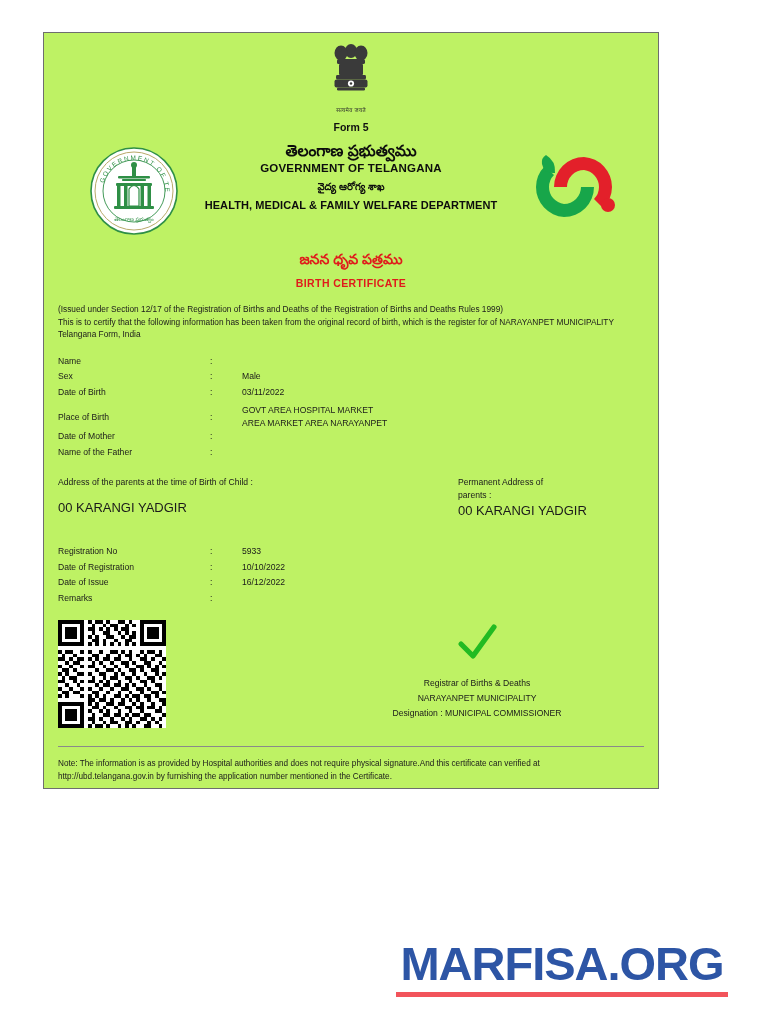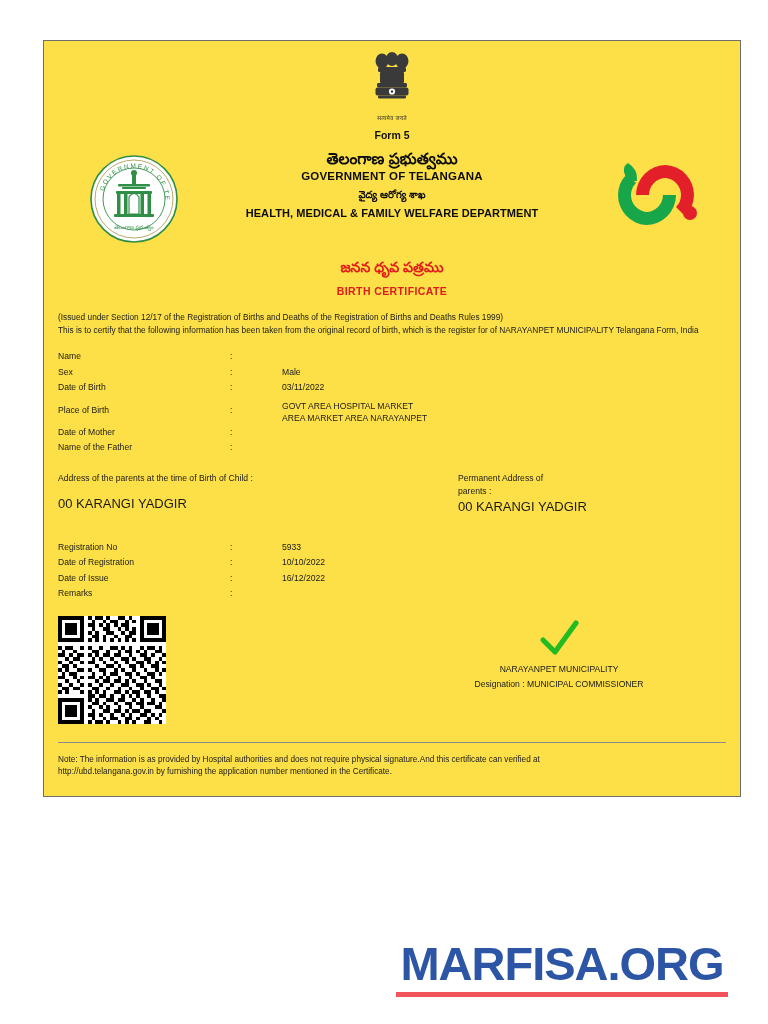--- a/index.html
+++ b/index.html
@@ -10,25 +10,25 @@
     background: #ffffff;
     font-family: "Liberation Sans", sans-serif;
     position: relative;
     overflow: hidden;
   }
 
   
   #certificate {
     position: absolute;
     left: 43px;
-    top: 40px;
-    width: 698px;
+    top: 32px;
+    width: 616px;
     height: 757px;
     border: 1px solid #6e6e6e;
-    background: #fde047;
+    background: #bef264;
   }
 
   
   .emblem-wrap {
     width: 100%;
     text-align: center;
     padding-top: 6px;
   }
   .ashoka {
     width: 46px;
@@ -107,23 +107,22 @@
     margin-top: 14px;
     font-size: 8.3px;
     line-height: 12.6px;
     color: #1a1a1a;
   }
 
   
   .fields { margin-top: 13px; }
   .field-row {
     display: flex;
-    align-items: center;
+    align-items: flex-end;
     min-height: 15.5px;
-    gap: 20px;
   }
   .f-label {
     width: 152px;
     flex: 0 0 152px;
     font-size: 8.6px;
     color: #1a1a1a;
     line-height: 15.5px;
   }
   .f-colon {
     width: 32px;
@@ -437,20 +436,21 @@
           <path d="M8 26h2v1H8zM11 26h1v1h-1zM14 26h1v1h-1zM17 26h1v1h-1zM19 26h1v1h-1zM22 26h2v1h-2zM25 26h1v1h-1zM27 26h1v1h-1z"></path>
           <path d="M9 27h1v1H9zM12 27h1v1h-1zM14 27h2v1h-2zM18 27h2v1h-2zM21 27h1v1h-1zM24 27h1v1h-1zM26 27h1v1h-1z"></path>
           <path d="M8 28h1v1H8zM10 28h2v1h-2zM13 28h1v1h-1zM16 28h1v1h-1zM18 28h1v1h-1zM20 28h1v1h-1zM23 28h2v1h-2zM27 28h1v1h-1z"></path>
         </g>
       </svg>
 
       <div class="sig-block">
         <svg class="tick" viewBox="0 0 46 46">
           <path d="M7 24 L19 36 L40 7" fill="none" stroke="#22bb22" stroke-width="5.2" stroke-linecap="round" stroke-linejoin="round"></path>
         </svg>
+        <div class="sig-line" style="margin-top:10px">Registrar of Births &amp; Deaths</div>
         <div class="sig-line">NARAYANPET MUNICIPALITY</div>
         <div class="sig-line">Designation : MUNICIPAL COMMISSIONER</div>
       </div>
     </div>
 
     <hr class="divider">
 
     <div class="note">
       <div>Note: The information is as provided by Hospital authorities and does not require physical signature.And this certificate can verified at</div>
       <div>http://ubd.telangana.gov.in by furnishing the application number mentioned in the Certificate.</div>

